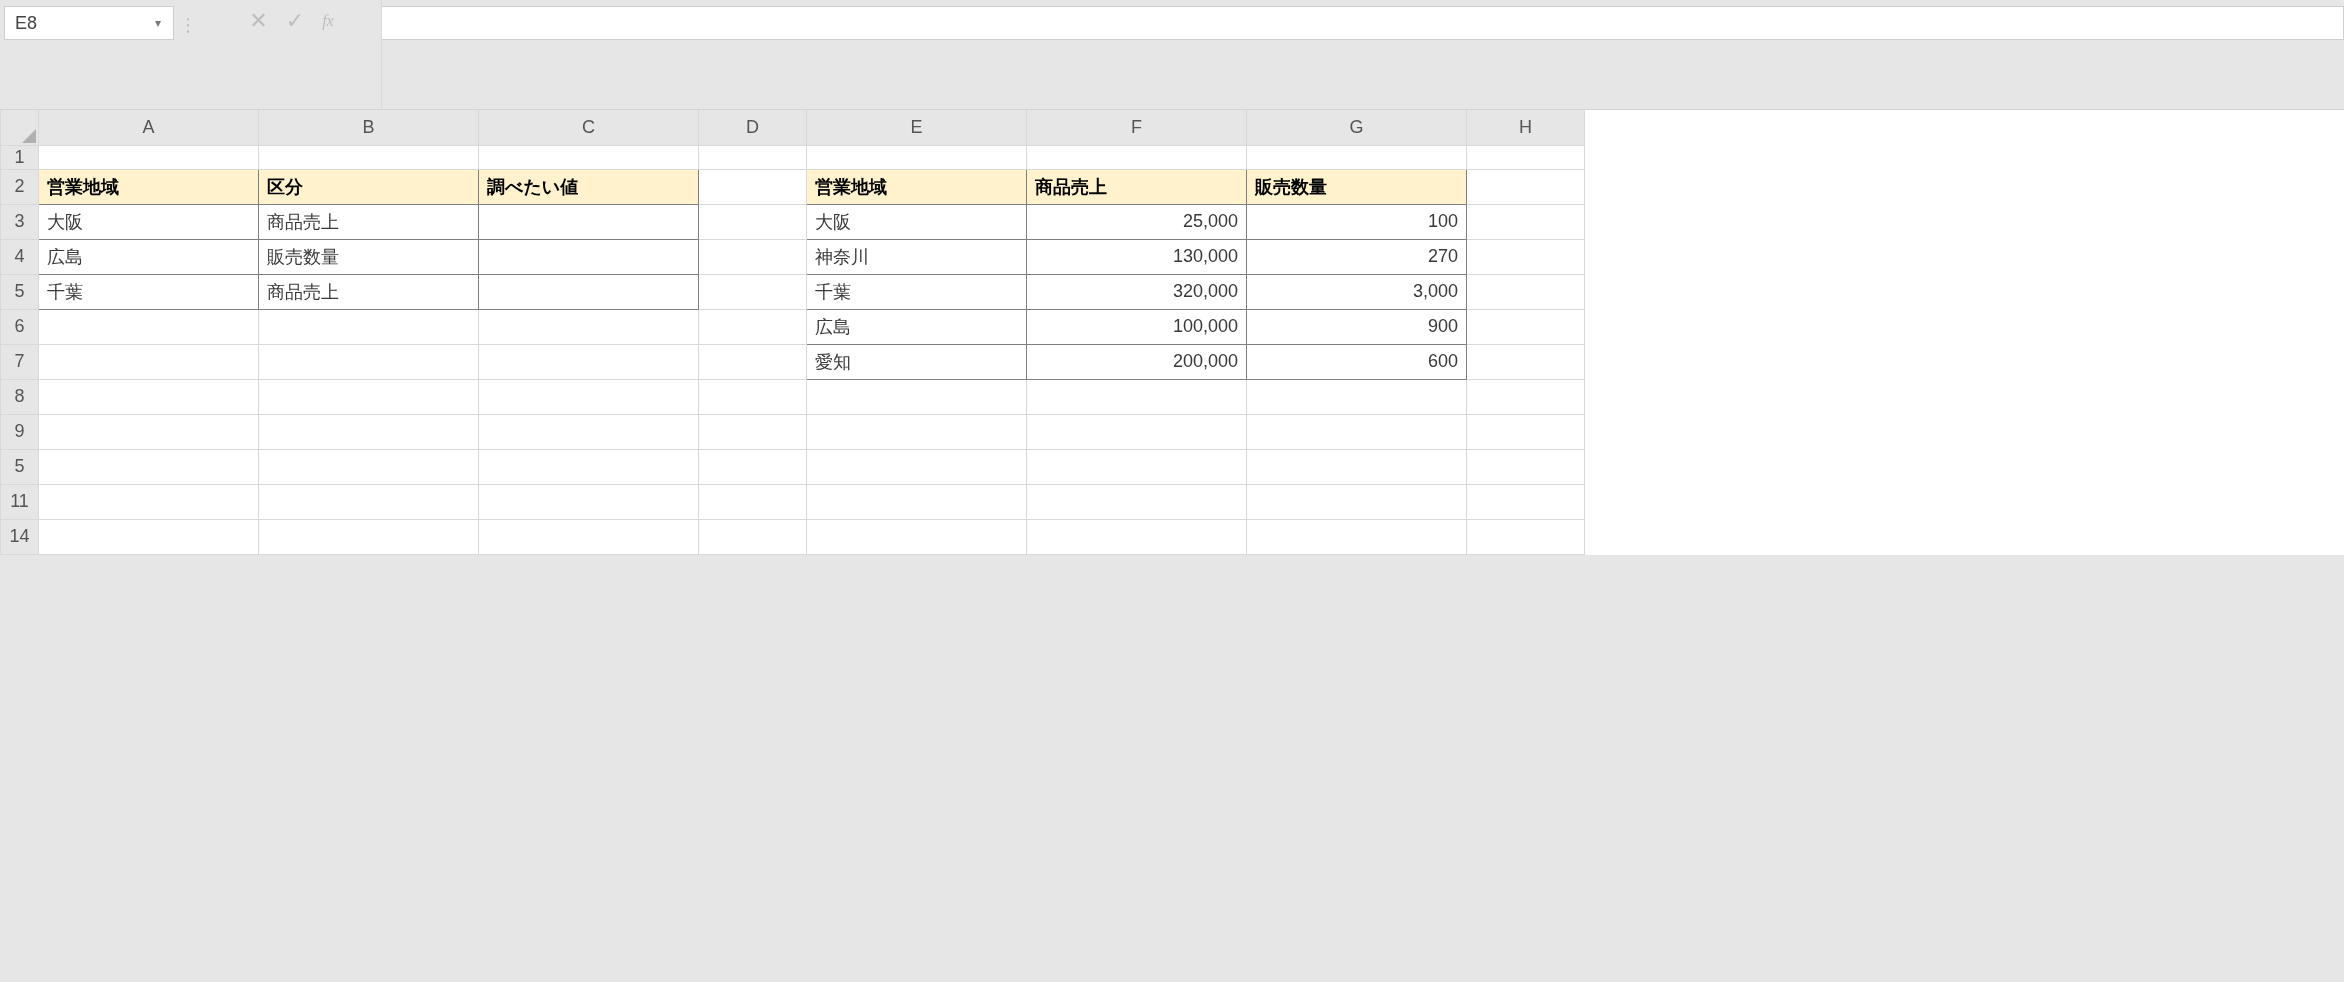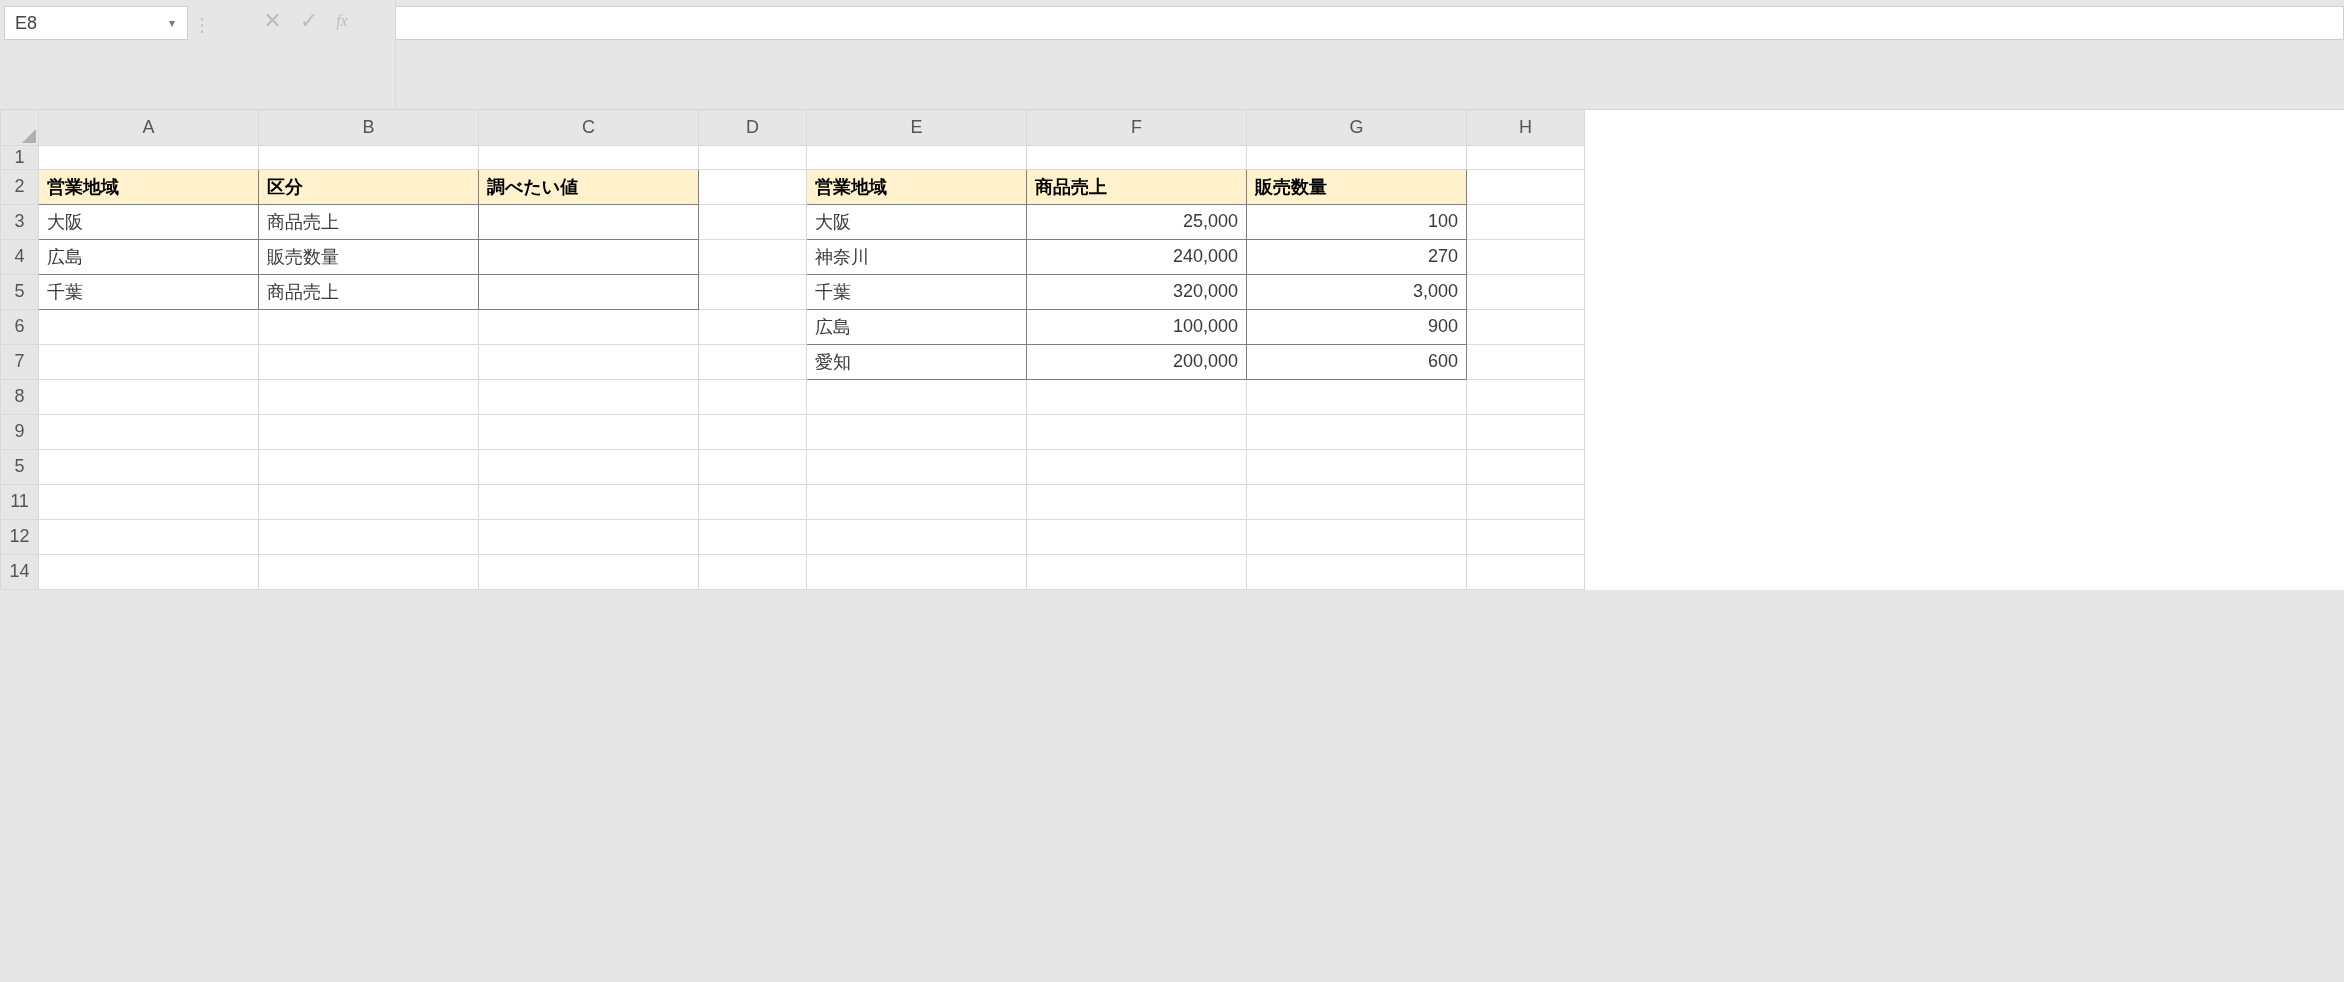--- a/index.html
+++ b/index.html
@@ -17,21 +17,21 @@
       background: #e6e6e6;
       height: 110px;
       border-bottom: 1px solid #d4d4d4;
     }
     .name-box-wrap {
       display: flex;
       align-items: flex-start;
       padding: 6px 0 0 4px;
     }
     .name-box {
-      width: 184px;
+      width: 170px;
       height: 34px;
       background: #ffffff;
       border: 1px solid #cfcfcf;
       display: flex;
       align-items: center;
       justify-content: space-between;
       padding: 0 12px 0 10px;
       color: #444;
     }
     .name-box .dd {
@@ -231,21 +231,21 @@
           <td class="b-all num">100</td>
           <td></td>
         </tr>
         <tr>
           <th class="rowhdr">4</th>
           <td class="b-all">広島</td>
           <td class="b-all">販売数量</td>
           <td class="b-all"></td>
           <td></td>
           <td class="b-all">神奈川</td>
-          <td class="b-all num">240,000</td>
+          <td class="b-all num">130,000</td>
           <td class="b-all num">270</td>
           <td></td>
         </tr>
         <tr>
           <th class="rowhdr">5</th>
           <td class="b-all">千葉</td>
           <td class="b-all">商品売上</td>
           <td class="b-all"></td>
           <td></td>
           <td class="b-all">千葉</td>
@@ -313,31 +313,20 @@
           <td></td>
           <td></td>
           <td></td>
           <td></td>
           <td></td>
           <td></td>
           <td></td>
           <td></td>
         </tr>
         <tr>
-          <th class="rowhdr">12</th>
-          <td></td>
-          <td></td>
-          <td></td>
-          <td></td>
-          <td></td>
-          <td></td>
-          <td></td>
-          <td></td>
-        </tr>
-        <tr>
           <th class="rowhdr">14</th>
           <td></td>
           <td></td>
           <td></td>
           <td></td>
           <td></td>
           <td></td>
           <td></td>
           <td></td>
         </tr>

